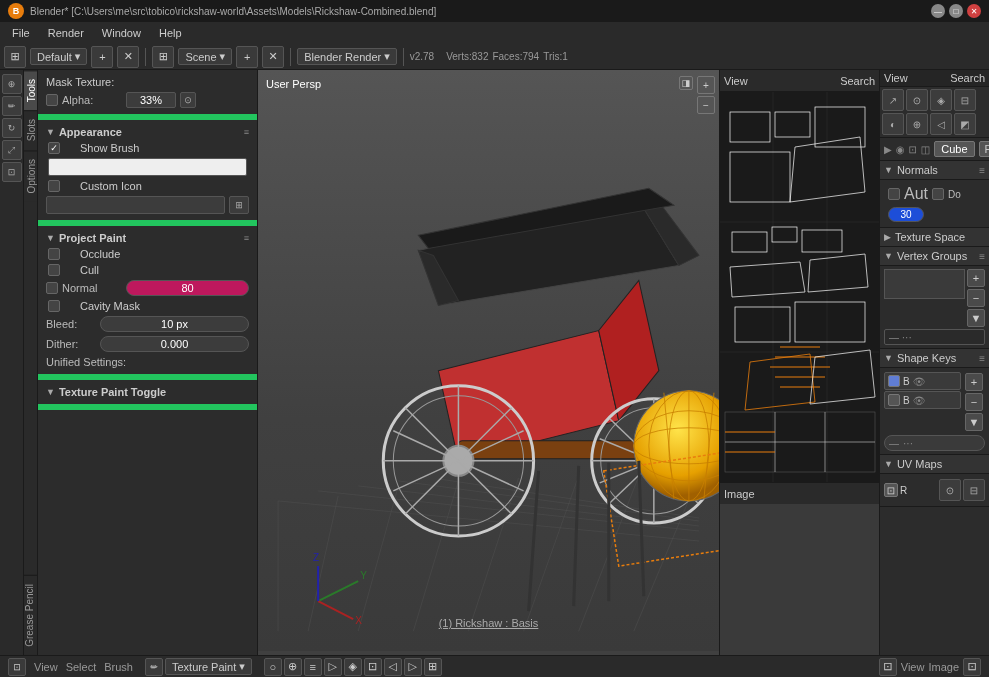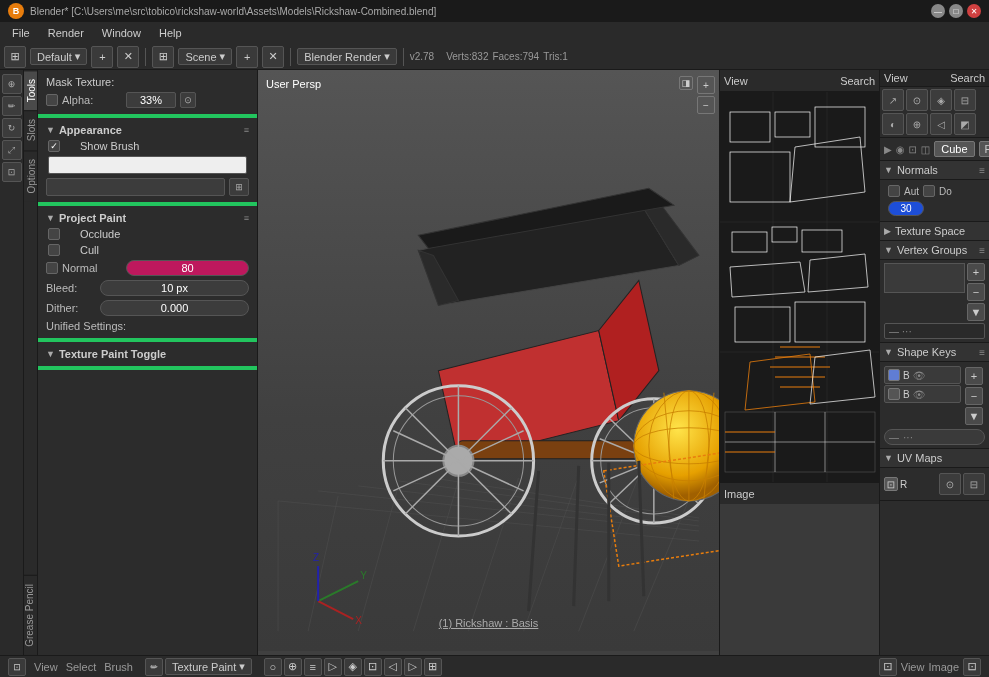--- a/index.html
+++ b/index.html
@@ -136,21 +136,21 @@
     
     #left-panel {
       width: 220px;
       background: #2c2c2c;
       overflow-y: auto;
       border-right: 1px solid #1a1a1a;
       display: flex;
       flex-direction: column;
     }
     .panel-section {
-      border-bottom: 4px solid #22c55e;
+      border-bottom: 6px solid #22c55e;
       padding: 4px;
     }
     .section-header {
       display: flex;
       align-items: center;
       gap: 4px;
       padding: 2px 4px;
       cursor: pointer;
       font-size: 11px;
       color: #ccc;
@@ -527,20 +527,24 @@
       <div class="section-header">
         <span class="section-arrow">▼</span>
         <span class="section-title">Appearance</span>
         <span class="section-menu">≡</span>
       </div>
       <div class="checkbox-row">
         <div class="checkbox checked"></div>
         <span class="checkbox-label">Show Brush</span>
       </div>
       <div class="color-swatch"></div>
+      <div class="checkbox-row">
+        <div class="checkbox"></div>
+        <span class="checkbox-label">Custom Icon</span>
+      </div>
       <div class="prop-row">
         <div class="prop-value" style="flex:1;background:#3c3c3c;height:18px;"></div>
         <div class="vtool-btn" style="width:20px;height:18px;">⊞</div>
       </div>
     </div>
 
     <div class="panel-section">
       <div class="section-header">
         <span class="section-arrow">▼</span>
         <span class="section-title">Project Paint</span>
@@ -551,20 +555,24 @@
         <span class="checkbox-label">Occlude</span>
       </div>
       <div class="checkbox-row">
         <div class="checkbox"></div>
         <span class="checkbox-label">Cull</span>
       </div>
       <div class="prop-row">
         <div class="checkbox"></div>
         <span class="prop-label">Normal</span>
         <div class="prop-value" style="border-radius:10px;">80</div>
+      </div>
+      <div class="checkbox-row">
+        <div class="checkbox"></div>
+        <span class="checkbox-label">Cavity Mask</span>
       </div>
       <div class="field-row">
         <span class="field-label">Bleed:</span>
         <div class="field-input">10 px</div>
       </div>
       <div class="field-row">
         <span class="field-label">Dither:</span>
         <div class="field-input">0.000</div>
       </div>
       <div class="prop-row">
@@ -786,21 +794,21 @@
     </div>
 
     <div class="rp-section-header">
       <span class="section-arrow">▼</span>
       <span>Normals</span>
       <span class="rp-expand-btn">≡</span>
     </div>
     <div class="rp-section-content">
       <div class="rp-normals-row">
         <div class="rp-checkbox"></div>
-        <span style="font-size:10px;color:#bbb;">Aut</span>
+        <span style="font-size:16px;color:#bbb;">Aut</span>
         <div class="rp-checkbox"></div>
         <span style="font-size:10px;color:#bbb;">Do</span>
       </div>
       <div style="padding:2px 4px;">
         <div class="small-field">30</div>
       </div>
     </div>
 
     <div class="rp-section-header">
       <span class="section-arrow">▶</span>

